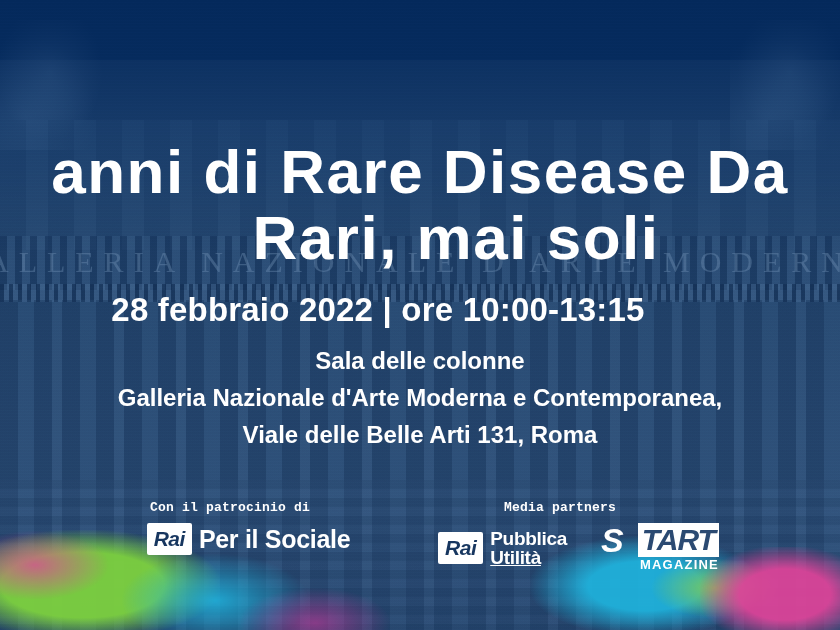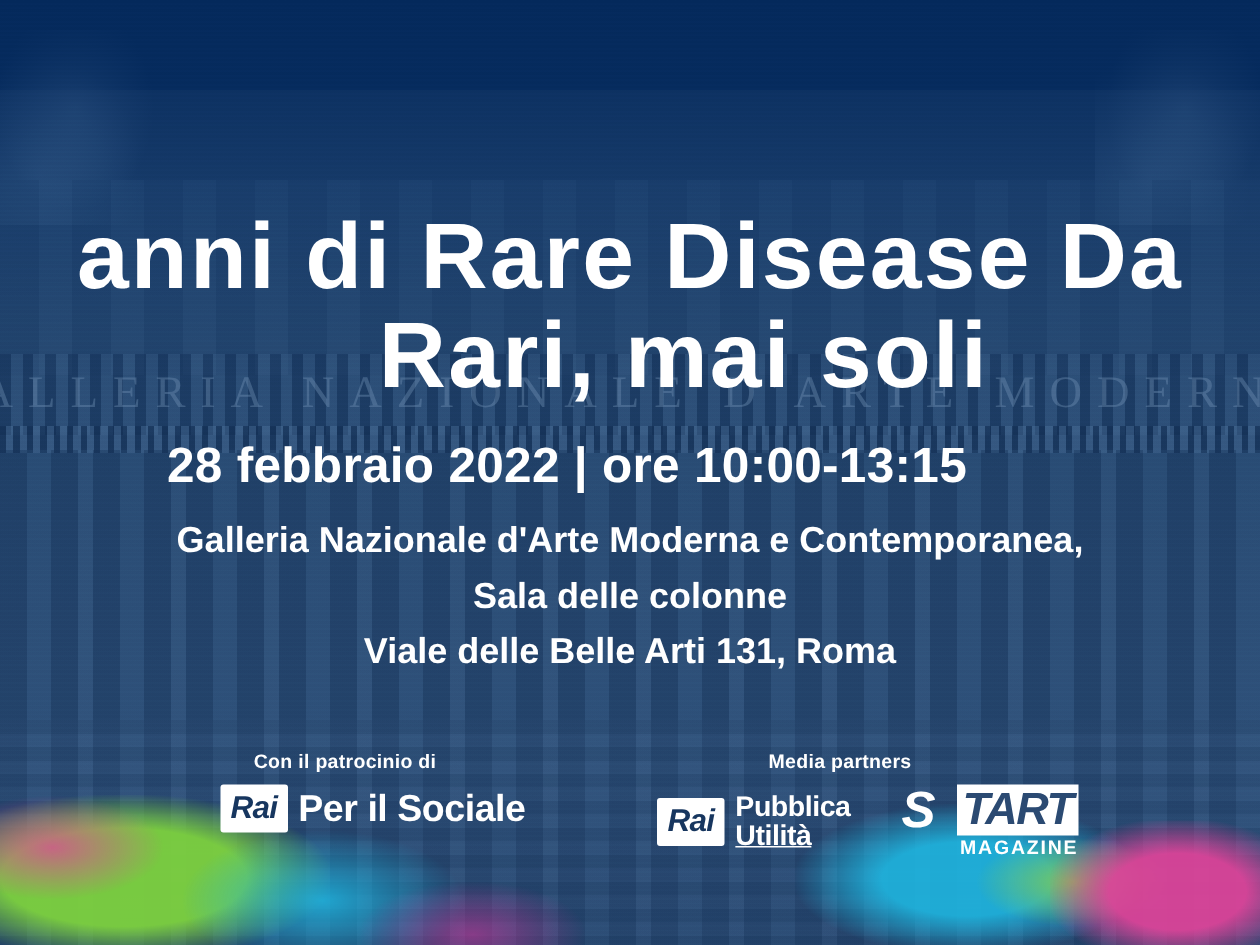--- a/index.html
+++ b/index.html
@@ -159,20 +159,21 @@
   }
 
   
   .logos{
     position:absolute;left:0;top:500px;width:840px;height:90px;
   }
   .logo-group{position:absolute;text-align:center;}
   .group-label{
     color:#ffffff;font-size:13px;font-weight:700;letter-spacing:.2px;
     margin-bottom:8px;
+    font-family:Liberation Mono, monospace;
   }
   .logo-row{display:flex;align-items:center;justify-content:center;gap:16px;}
 
   .rai-lockup{display:flex;align-items:center;gap:7px;margin-left:37px;}
   .rai-box{
     background:#ffffff;color:#17365f;
     font-weight:700;font-size:21px;line-height:1;
     padding:5px 7px 6px 7px;border-radius:2px;
     letter-spacing:-.5px;font-style:italic;
   }
@@ -229,22 +230,22 @@
   </div>
 
   <div class="content">
 
     <div class="headline">anni di Rare Disease Da</div>
     <div class="headline-2">Rari, mai soli</div>
 
     <div class="date-line">28 febbraio 2022 | ore 10:00-13:15</div>
 
     <div class="venue">
+      <div>Sala delle colonne</div>
       <div>Galleria Nazionale d'Arte  Moderna e Contemporanea,</div>
-      <div>Sala delle colonne</div>
       <div>Viale delle Belle Arti 131, Roma</div>
     </div>
 
     <div class="logos">
 
       <div class="logo-group" style="left:110px;top:0;width:240px;">
         <div class="group-label">Con il patrocinio di</div>
         <div class="logo-row">
           <div class="rai-lockup">
             <span class="rai-box">Rai</span>

